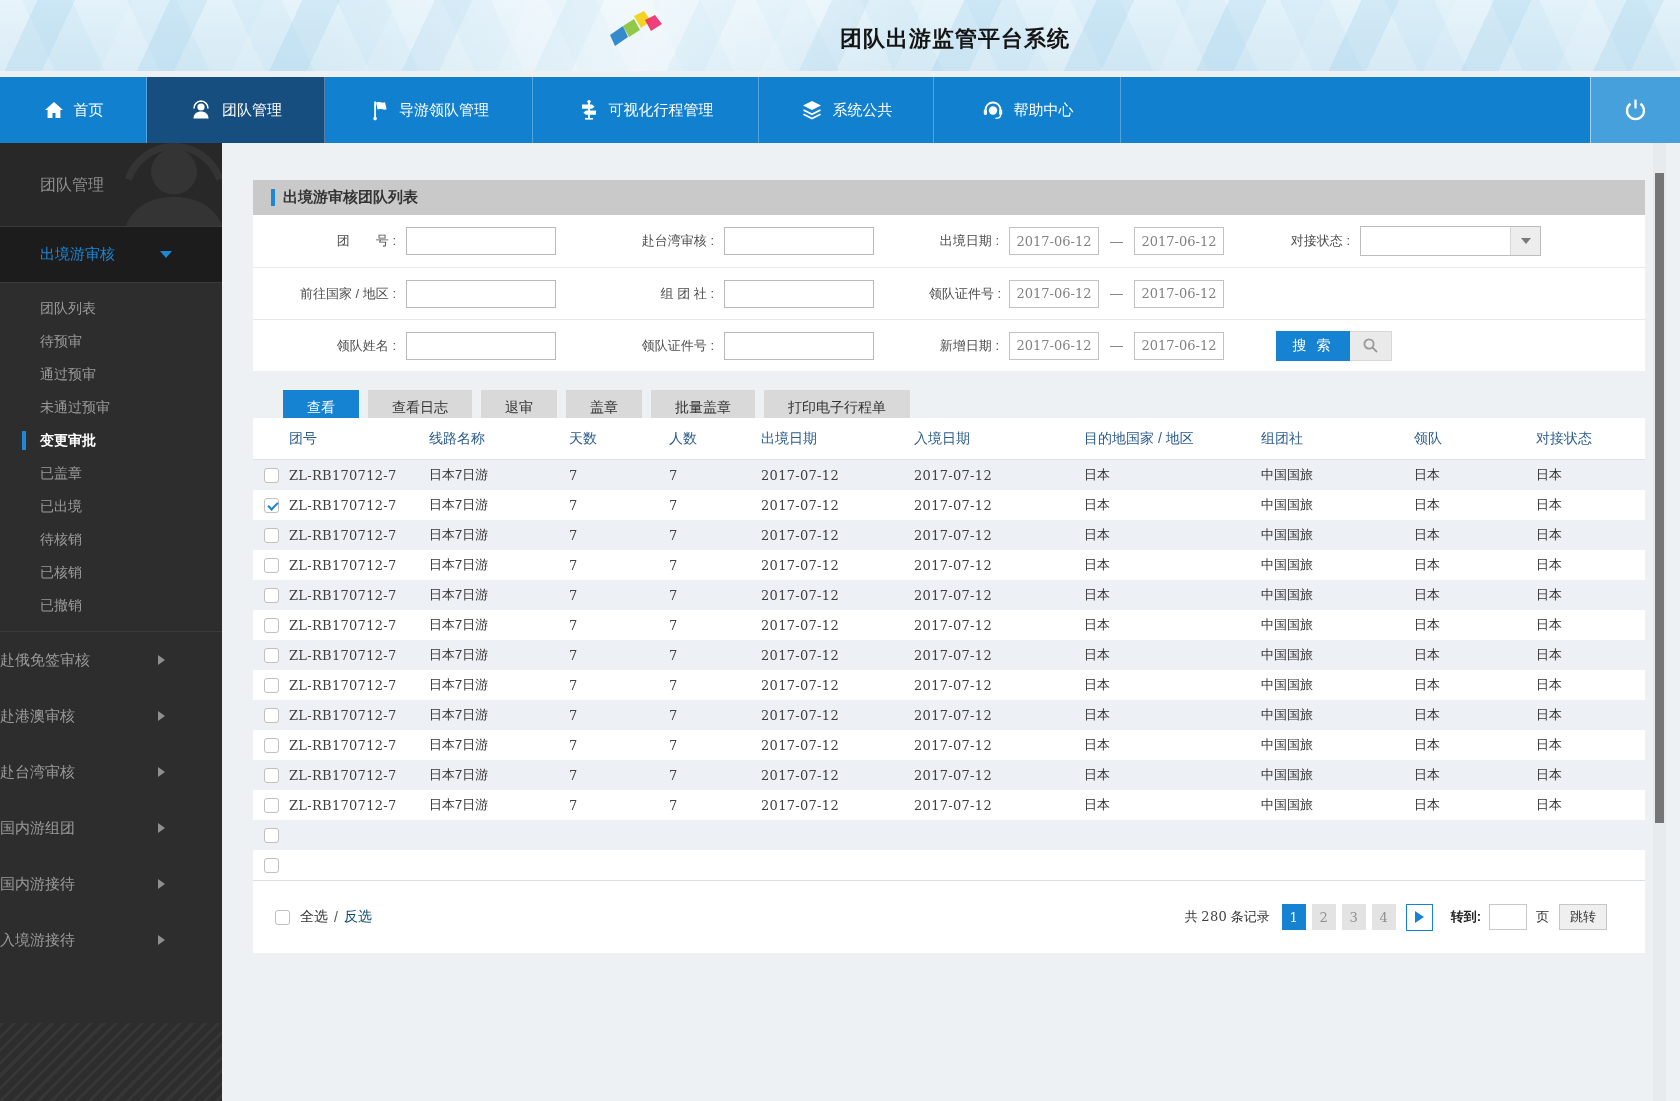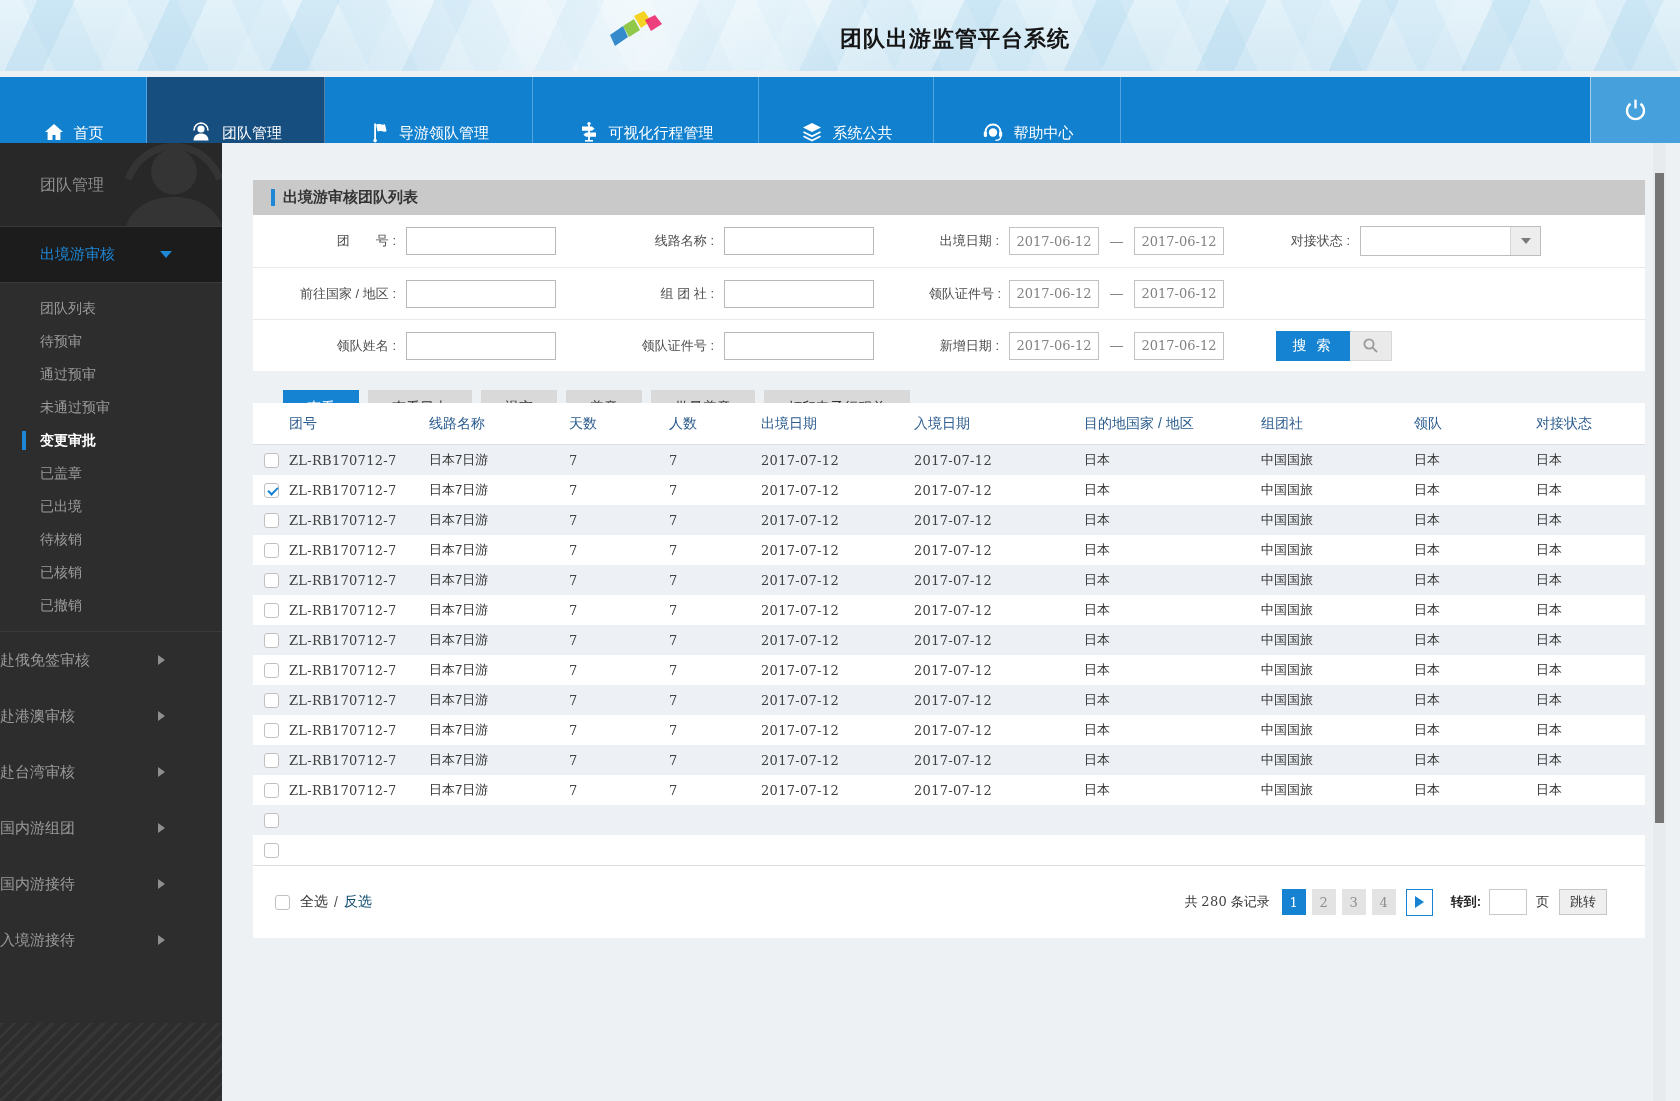--- a/index.html
+++ b/index.html
@@ -14,21 +14,21 @@
       repeating-linear-gradient(65deg, rgba(255,255,255,0.15) 0 50px, rgba(198,228,244,0.28) 50px 95px),
       linear-gradient(180deg,#daeef8,#c8e3f2);
   }
   .logo { position: absolute; left: 606px; top: 8px; width: 64px; height: 48px; }
   .app-title { position: absolute; left: 690px; top: 0; width: 530px; height: 77px;
     display: flex; align-items: center; justify-content: center;
     font-size: 22px; font-weight: bold; color: #151515; letter-spacing: 1px; }
 
   
   .nav { position: absolute; left: 0; top: 77px; width: 1680px; height: 66px; background: #1181cf; display: flex; }
-  .nav-item { height: 100%; display: flex; align-items: flex-end; justify-content: center; gap: 9px;
+  .nav-item { height: 100%; display: flex; align-items: center; justify-content: center; gap: 9px;
     color: #fff; font-size: 15px; border-right: 1px solid rgba(255,255,255,0.28); cursor: pointer; }
   .nav-item.active { background: #164e80; }
   .nicon { display: flex; align-items: center; }
   .nav-spacer { flex: 1; }
   .nav-power { width: 90px; height: 100%; background: #45a0db; border-left: 1px solid rgba(255,255,255,0.5);
     display: flex; align-items: center; justify-content: center; cursor: pointer; }
 
   
   .sidebar { position: absolute; left: 0; top: 143px; width: 222px; height: 958px; background: #2d2d2d; }
   .side-head { position: relative; height: 83px; background: #282828; overflow: hidden; }
@@ -75,21 +75,21 @@
   .s-txt { width: 74px; background: #1583d2; color: #fff; display: flex; align-items: center; justify-content: center; font-size: 14px; letter-spacing: 3px; }
   .s-mag { width: 42px; background: #eaeaea; border: 1px solid #d8d8d8; border-left: none; display: flex; align-items: center; justify-content: center; }
 
   
   .toolbar { position: absolute; left: 283px; top: 390px; display: flex; gap: 9px; }
   .tb-btn { height: 35px; padding: 0 24px; background: #d9d9d9; color: #333; font-size: 14px;
     display: flex; align-items: center; cursor: pointer; }
   .tb-btn.active { background: #1583d2; color: #fff; }
 
   
-  .table-panel { position: absolute; left: 253px; top: 403px; width: 1392px; height: 535px; background: #fff; }
+  .table-panel { position: absolute; left: 253px; top: 418px; width: 1392px; height: 535px; background: #fff; }
   .tbl-grid { display: grid; grid-template-columns: 32px 140px 140px 100px 92px 153px 170px 177px 153px 122px 1fr; align-items: center; }
   .tbl-grid > *:nth-child(n+2) { padding-left: 4px; }
   .tbl-header { height: 42px; border-bottom: 1px solid #dde1e5; }
   .th-cell { font-size: 14px; color: #2b5c8e; white-space: nowrap; }
   .tbl-row { height: 30px; font-size: 13px; color: #333; }
   .tbl-body .tbl-row:nth-child(odd) { background: #edf0f4; }
   .cell { white-space: nowrap; overflow: hidden; }
   .serif { font-family: "DejaVu Serif", serif; color: #404040; letter-spacing: 0.3px; }
   .cb { position: relative; width: 15px; height: 15px; border: 1px solid #c0c0c0; border-radius: 3px; background: #fff; margin-left: 11px; display: inline-block; cursor: pointer; }
   .cb.checked::after { content: ""; position: absolute; left: 3px; top: 3px; width: 8px; height: 4px;
@@ -266,21 +266,21 @@
       <span class="accent"></span>
       <span class="panel-title">出境游审核团队列表</span>
     </div>
     <div class="form-body">
       <div class="form-row">
         <div class="f-cell c1">
           <span class="lbl">团　　号 :</span>
           <input class="txt-input" style="">
         </div>
         <div class="f-cell c2">
-          <span class="lbl">线路名称 :</span>
+          <span class="lbl">赴台湾审核 :</span>
           <input class="txt-input" style="">
         </div>
         <div class="f-cell c3">
           <span class="lbl">出境日期 :</span>
           <input class="date-input" value="2017-06-12" style="">
           <span class="dash">—</span>
           <input class="date-input" value="2017-06-12" style="">
         </div>
         <div class="f-cell c4">
           <span class="lbl">对接状态 :</span>

